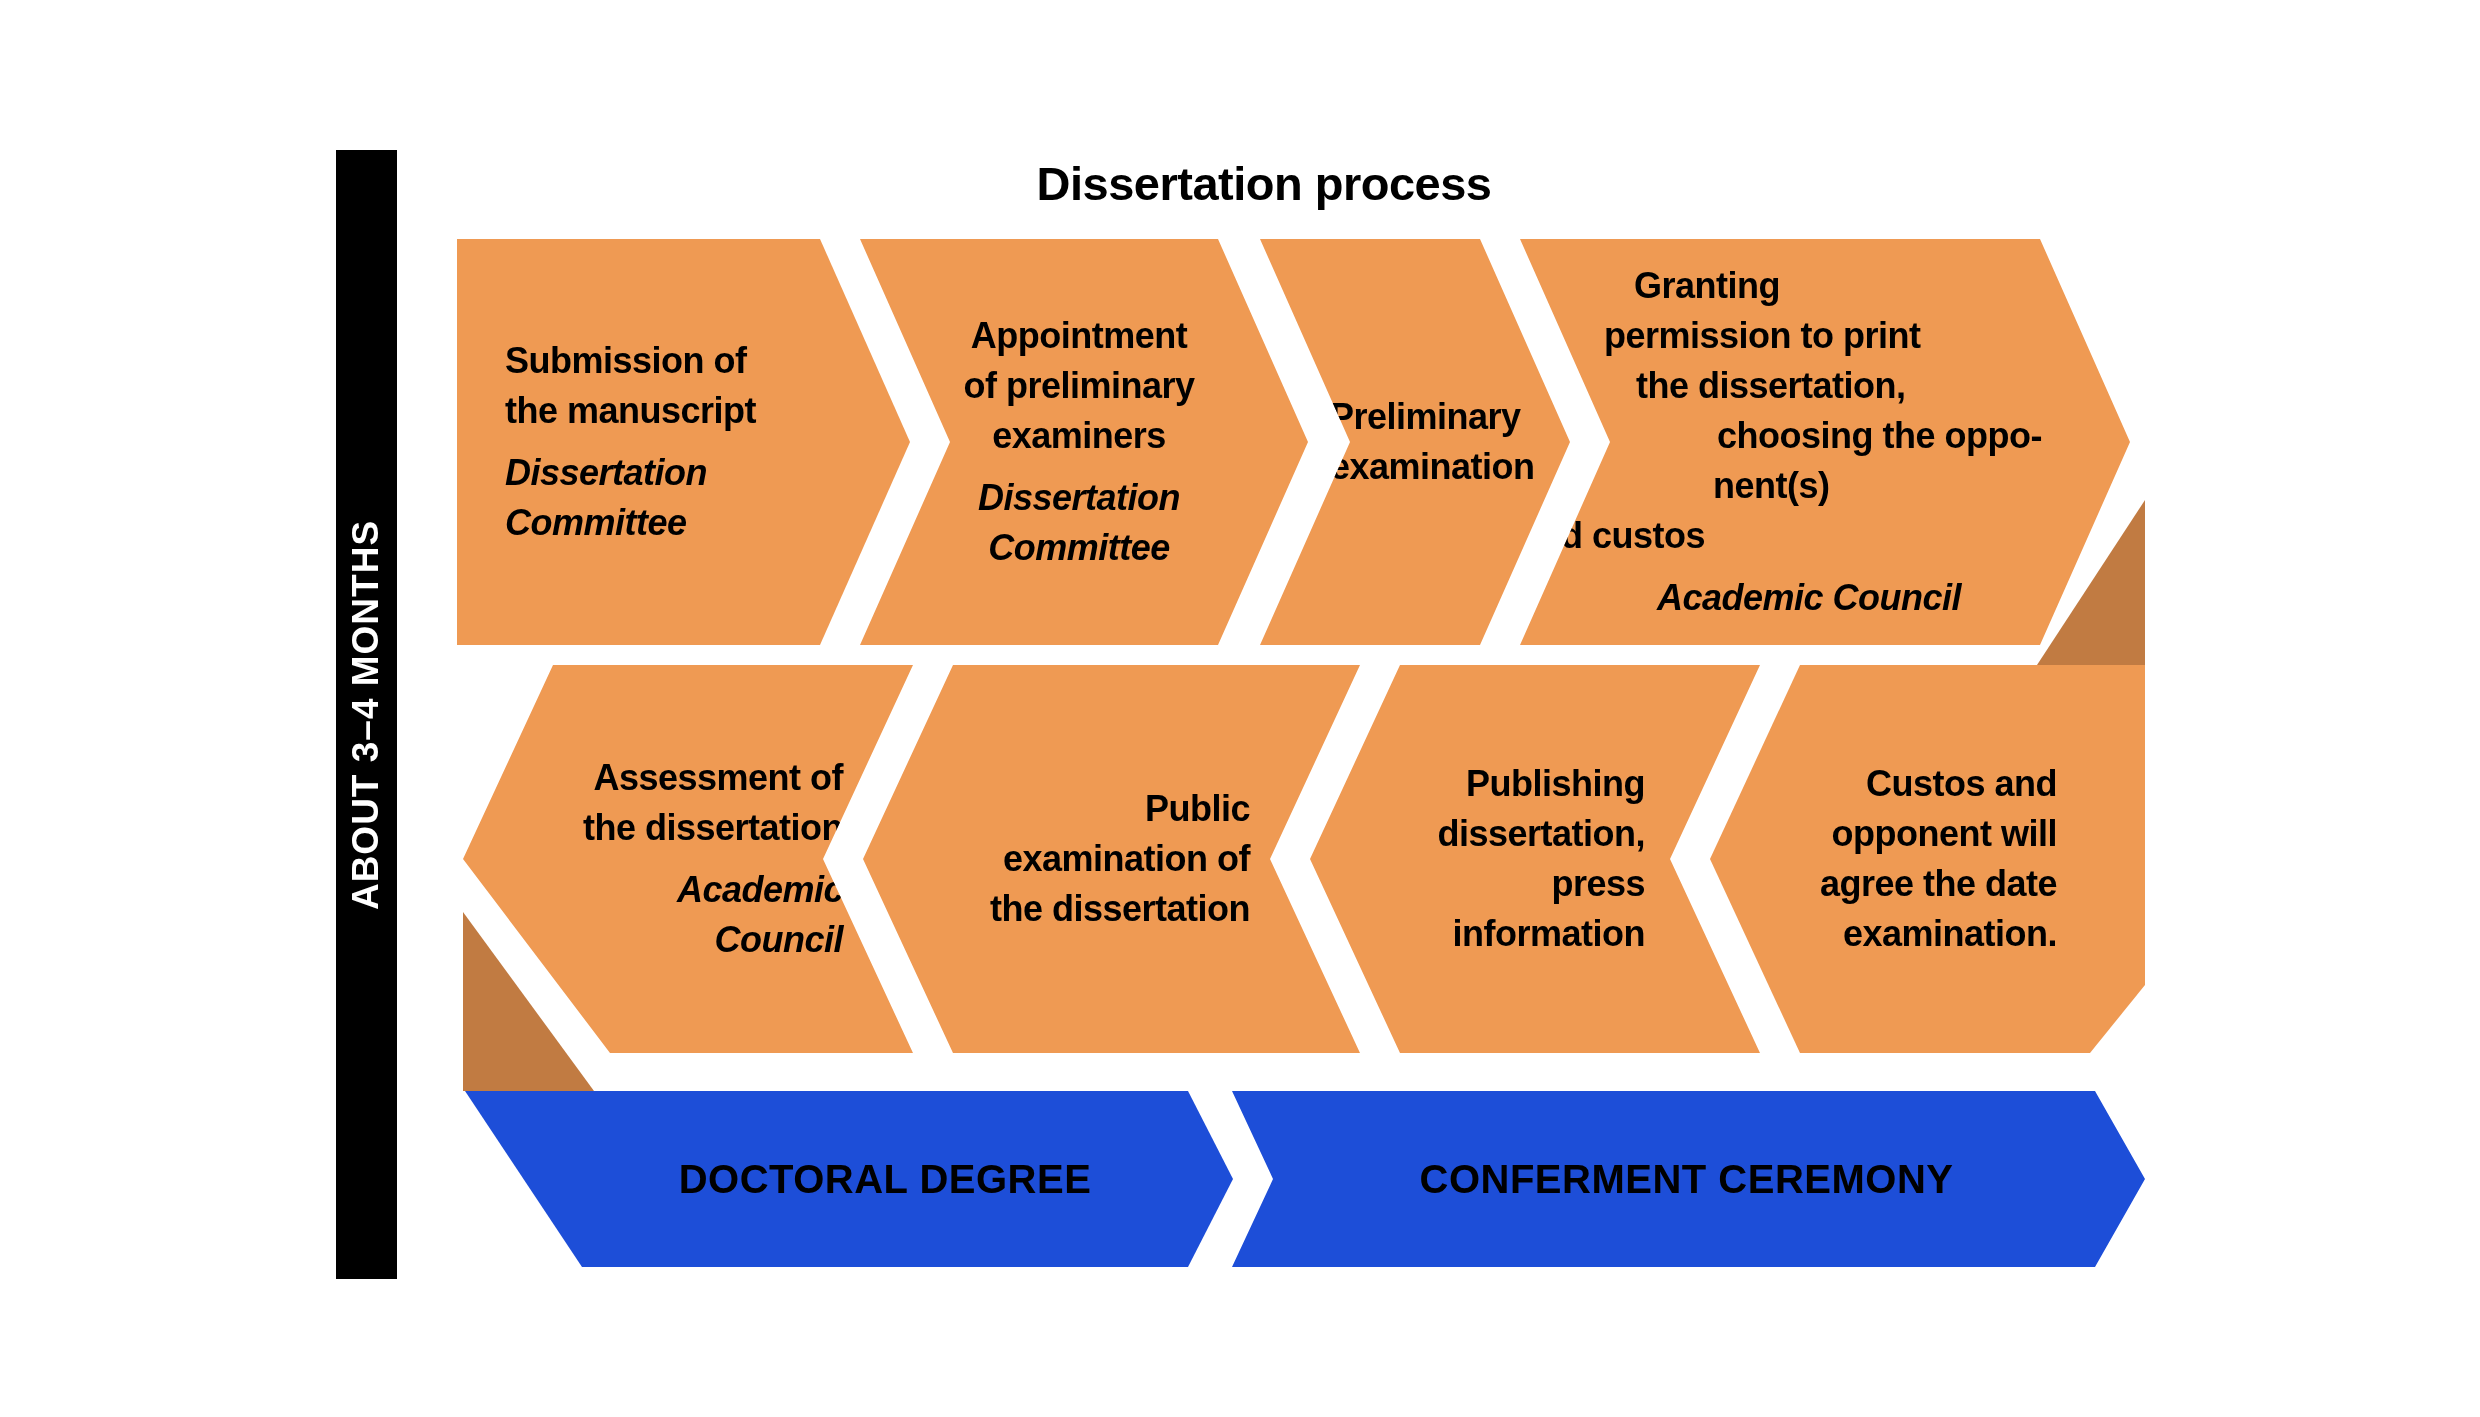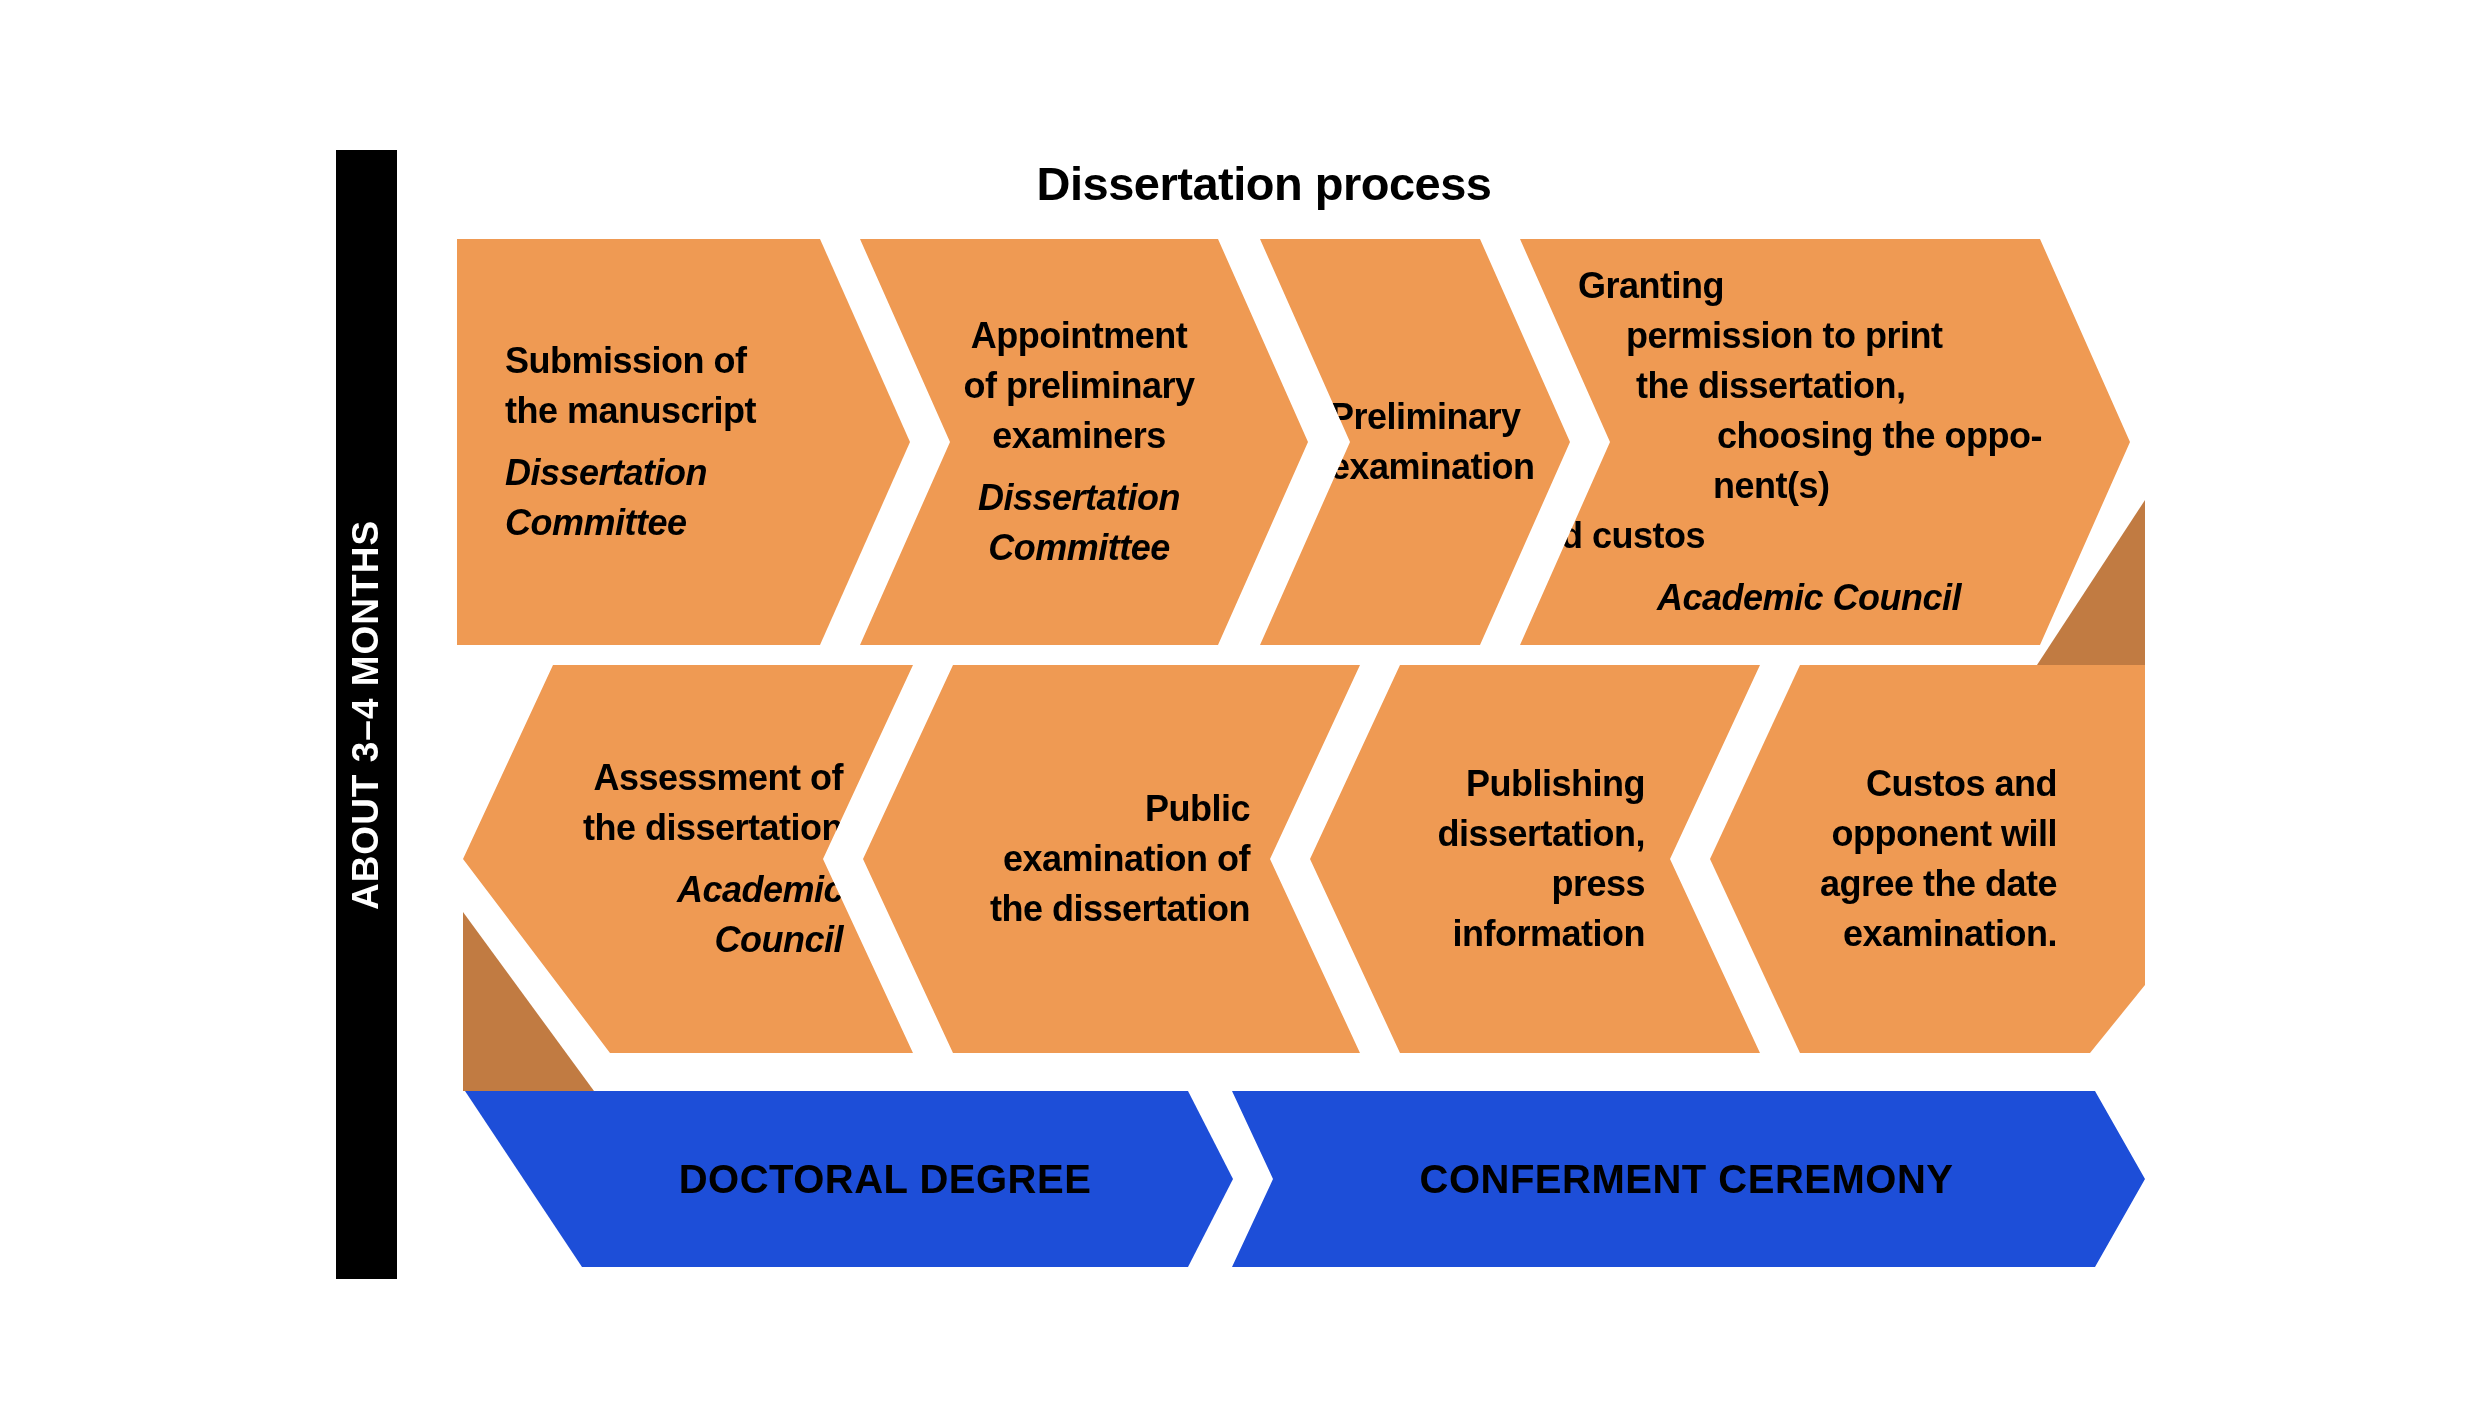--- a/index.html
+++ b/index.html
@@ -51,22 +51,22 @@
       padding-left:48px; text-align:left;}
   .s2{left:860px; top:239px; width:448px; height:406px;
       clip-path:polygon(0 0,358px 0,448px 203px,358px 406px,0 406px,90px 203px);
       text-align:center; padding-left:80px; padding-right:90px;}
   .s3{left:1260px; top:239px; width:310px; height:406px;
       clip-path:polygon(0 0,220px 0,310px 203px,220px 406px,0 406px,90px 203px);
       text-align:center; padding-left:70px; padding-right:70px;}
   .s4{left:1520px; top:239px; width:610px; height:406px;
       clip-path:polygon(0 0,520px 0,610px 203px,520px 406px,0 406px,90px 203px);
       text-align:left;}
-  .s4 .line:nth-child(1){margin-left:58px;}
-  .s4 .line:nth-child(2){margin-left:106px;}
+  .s4 .line:nth-child(1){margin-left:114px;}
+  .s4 .line:nth-child(2){margin-left:84px;}
   .s4 .line:nth-child(3){margin-left:116px;}
   .s4 .line:nth-child(4){margin-left:197px;}
   .s4 .line:nth-child(5){margin-left:193px;}
   .s4 .line:nth-child(6){}
   .s4 .org .line{margin-left:137px;}
   
   .c4{left:463px; top:665px; width:450px; height:388px;
       clip-path:polygon(0 194px,90px 0,450px 0,360px 194px,450px 388px,147px 388px);
       text-align:right; padding-right:70px; padding-left:95px;}
   .c3{left:863px; top:665px; width:497px; height:388px;

